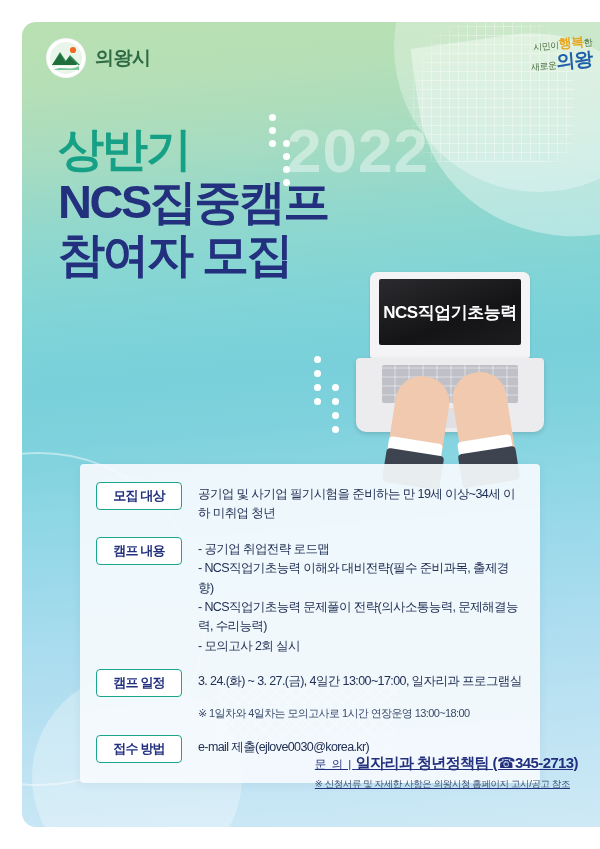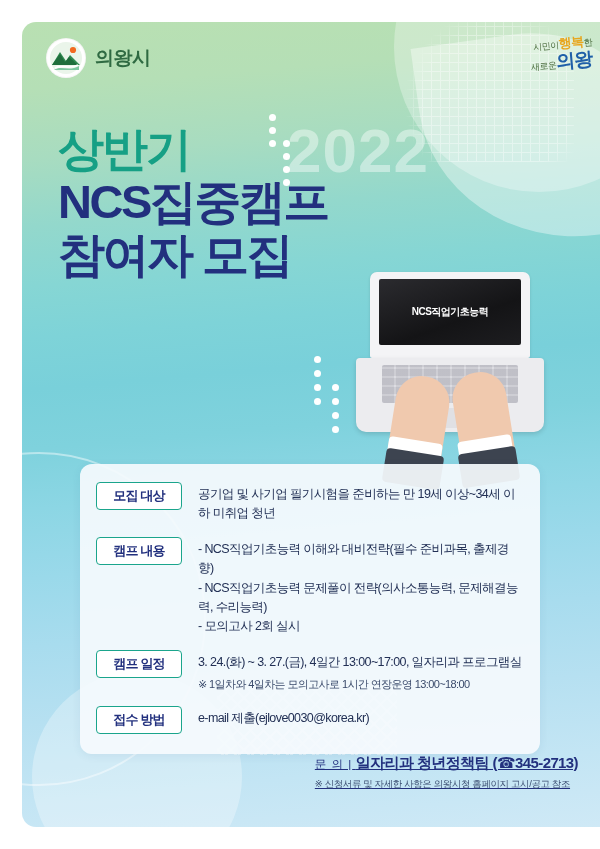--- a/index.html
+++ b/index.html
@@ -258,21 +258,21 @@
     left: 9px; top: 7px;
     width: 142px; height: 66px;
     background: linear-gradient(160deg, #2b2b2f 0%, #141416 60%, #1d1d20 100%);
     border-radius: 2px;
     display: flex;
     align-items: center;
     justify-content: center;
   }
   .lt-screen-text {
     color: #ffffff;
-    font-size: 10px;
+    font-size: 17px;
     font-weight: bold;
     letter-spacing: -0.5px;
   }
   .lt-base {
     position: absolute;
     left: 4px; top: 86px;
     width: 188px; height: 74px;
     background: #ececef;
     border-radius: 4px 4px 10px 10px;
     box-shadow: 0 2px 5px rgba(0,0,0,0.14);
@@ -320,21 +320,21 @@
   }
   .sleeve.left { left: 32px; top: 180px; transform: rotate(9deg); }
   .sleeve.right { left: 108px; top: 178px; transform: rotate(-9deg); }
   
   .panel {
     position: absolute;
     left: 58px;
     top: 442px;
     width: 460px;
     background: rgba(245,250,253,0.93);
-    border-radius: 12px;
+    border-radius: 4px;
     padding: 18px 16px 20px 16px;
     box-sizing: border-box;
     box-shadow: 0 2px 10px rgba(30,70,110,0.07);
   }
   .row {
     display: flex;
     align-items: flex-start;
     margin-bottom: 13px;
   }
   .row:last-child { margin-bottom: 0; }
@@ -357,21 +357,21 @@
     font-size: 12.5px;
     letter-spacing: -0.6px;
     line-height: 1.55;
     padding-top: 3px;
   }
   .row-value .bullet-line { display: block; }
   .row-value .note {
     display: block;
     font-size: 11px;
     color: #3a4a6b;
-    margin-top: 4px;
+    margin-top: 14px;
   }
   
   .footer {
     position: absolute;
     right: 36px;
     bottom: 36px;
     text-align: left;
     color: #22307e;
     text-decoration: underline;
   }
@@ -481,20 +481,21 @@
         <div class="row-label">모집 대상</div>
         <div class="row-value">
           <span class="bullet-line">공기업 및 사기업 필기시험을 준비하는 만 19세 이상~34세 이하 미취업 청년</span>
         </div>
       </div>
 
 
       <div class="row">
         <div class="row-label">캠프 내용</div>
         <div class="row-value">
+          <span class="bullet-line">- 공기업 취업전략 로드맵</span>
           <span class="bullet-line">- NCS직업기초능력 이해와 대비전략(필수 준비과목, 출제경향)</span>
           <span class="bullet-line">- NCS직업기초능력 문제풀이 전략(의사소통능력, 문제해결능력, 수리능력)</span>
           <span class="bullet-line">- 모의고사 2회 실시</span>
         </div>
       </div>
 
       <div class="row">
         <div class="row-label">캠프 일정</div>
         <div class="row-value">
           <span class="bullet-line">3. 24.(화) ~ 3. 27.(금), 4일간 13:00~17:00, 일자리과 프로그램실</span>

